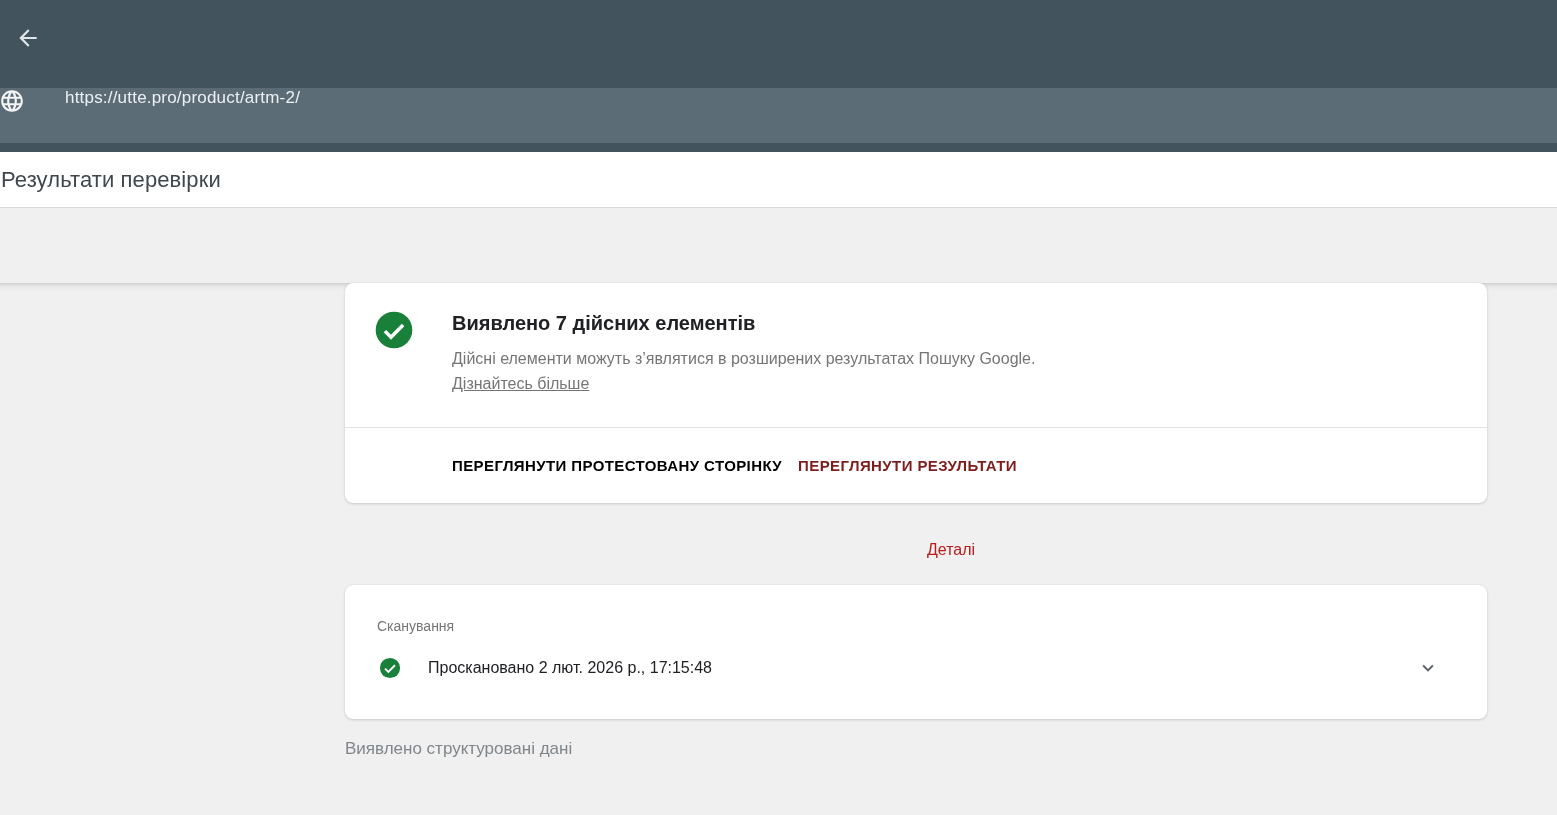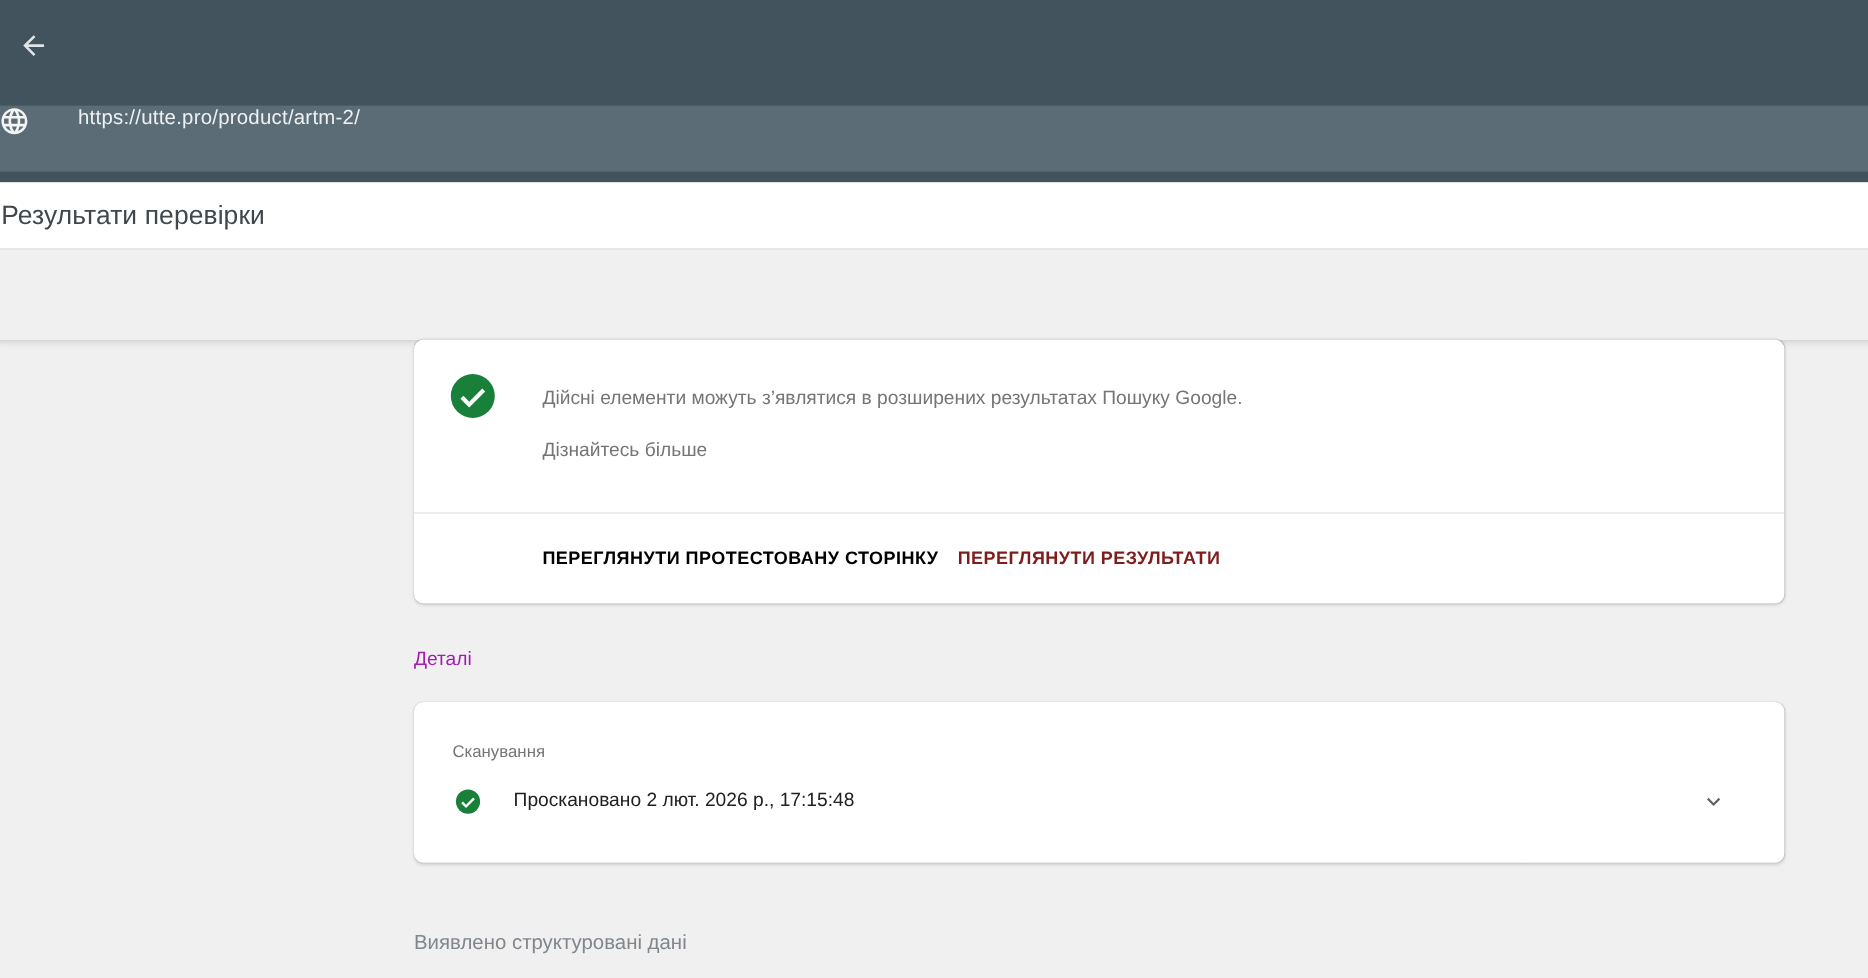--- a/index.html
+++ b/index.html
@@ -108,23 +108,23 @@
   .result-desc {
     margin-top: 10px;
     font-size: 16px;
     color: #757575;
     line-height: 25px;
   }
   .learn-more {
     display: inline-block;
     font-size: 16px;
     color: #757575;
+    text-decoration: underline;
     line-height: 25px;
     cursor: pointer;
-    margin-top: 18px;
   }
   .card-divider { border-top: 1px solid #e2e2e2; }
   .card-actions {
     height: 75px;
     display: flex;
     align-items: center;
     padding-left: 107px;
   }
   .action-btn {
     background: none; border: none; cursor: pointer;
@@ -138,21 +138,22 @@
   .action-btn.disabled {
     color: #7f1d1d;
     margin-left: 16px;
     cursor: default;
   }
 
   
   .details-label {
     margin-top: 38px;
     font-size: 16px;
-    color: #a21caf;
+    color: #b91c1c;
+    text-align: center;
   }
   .scan-card {
     margin-top: 26px;
     height: 134px;
     padding: 33px 0 0 0;
   }
   .scan-label {
     font-size: 14px;
     color: #757575;
     padding-left: 32px;
@@ -171,21 +172,21 @@
     color: #202124;
   }
   .expand-btn {
     margin-left: auto;
     margin-right: 7px;
     width: 24px; height: 24px;
     background: none; border: none; cursor: pointer;
     display: flex; align-items: center; justify-content: center;
   }
   .structured-label {
-    margin-top: 57px;
+    margin-top: 20px;
     font-size: 17px;
     color: #80868b;
   }
 </style>
 </head>
 <body>
 
 <header class="app-header">
   <button class="back-btn">
     <span style="display:flex;">
@@ -215,20 +216,21 @@
 
   <div class="card result-card">
     <div class="card-body">
       <span class="big-check">
         <svg width="40" height="40" viewBox="0 0 24 24">
           <circle cx="12" cy="12" r="11" fill="#188038"></circle>
           <path fill="#ffffff" d="M10.2 14.83l-2.9-2.9-1.48 1.48 4.38 4.38 8-8-1.48-1.48z"></path>
         </svg>
       </span>
       <div class="result-texts">
+        <div class="result-title">Виявлено 7 дійсних елементів</div>
         <div class="result-desc">Дійсні елементи можуть з’являтися в розширених результатах Пошуку Google.</div>
         <a class="learn-more">Дізнайтесь більше</a>
       </div>
     </div>
     <div class="card-divider"></div>
     <div class="card-actions">
       <button class="action-btn">ПЕРЕГЛЯНУТИ ПРОТЕСТОВАНУ СТОРІНКУ</button>
       <button class="action-btn disabled">ПЕРЕГЛЯНУТИ РЕЗУЛЬТАТИ</button>
     </div>
   </div>

